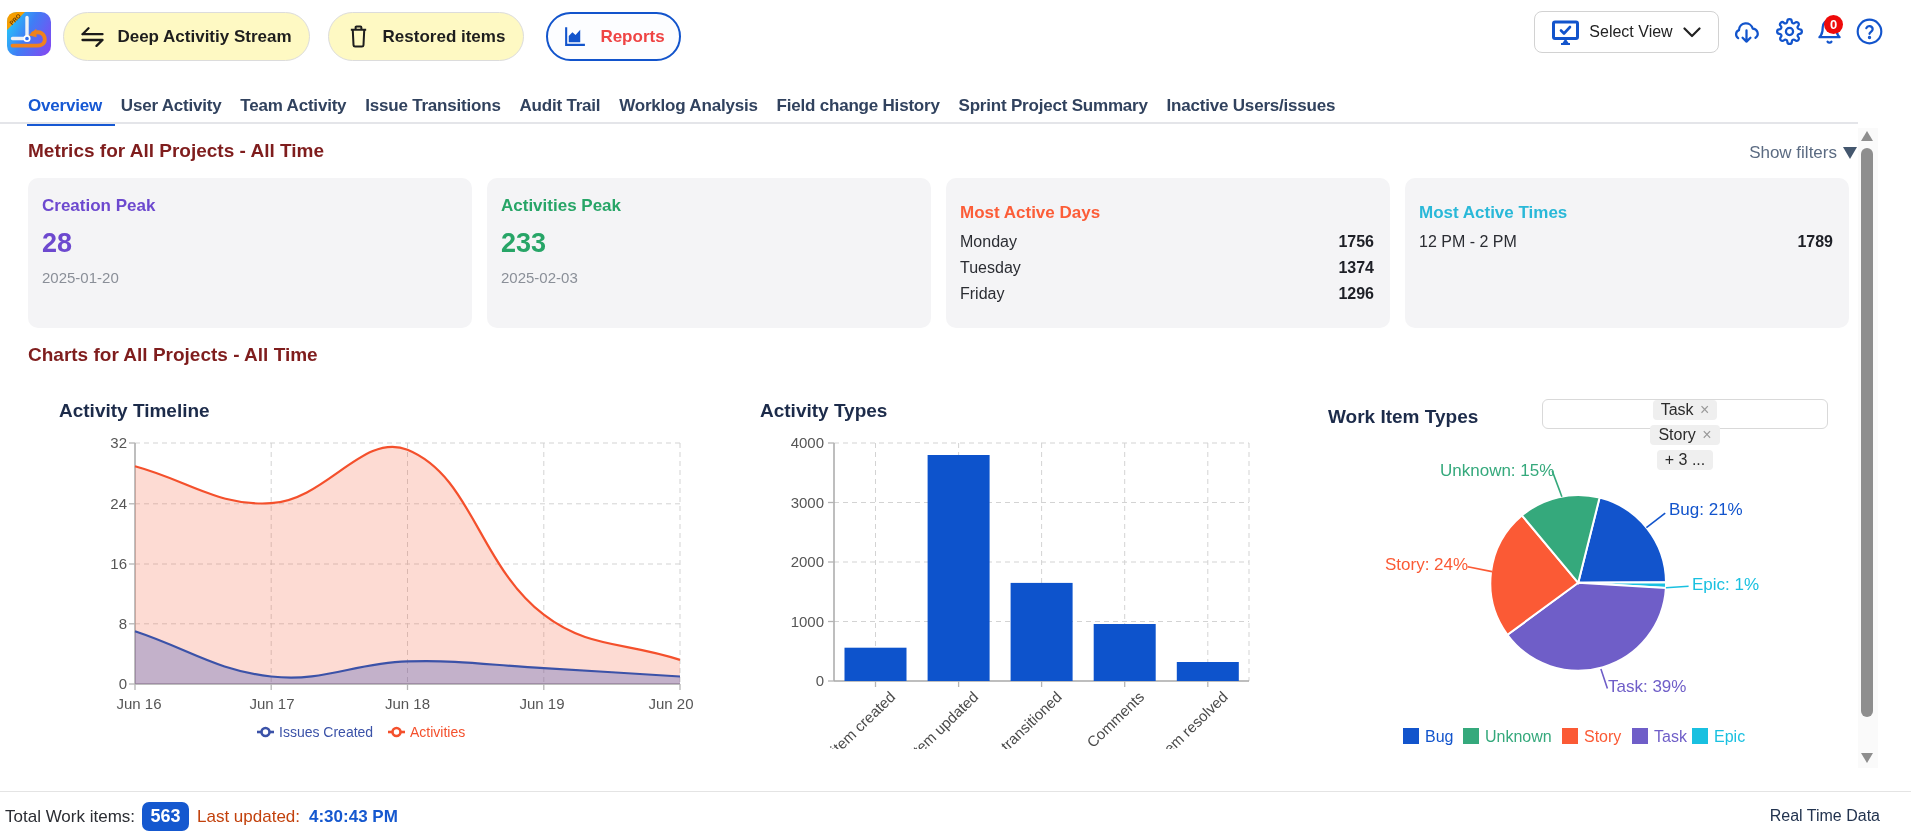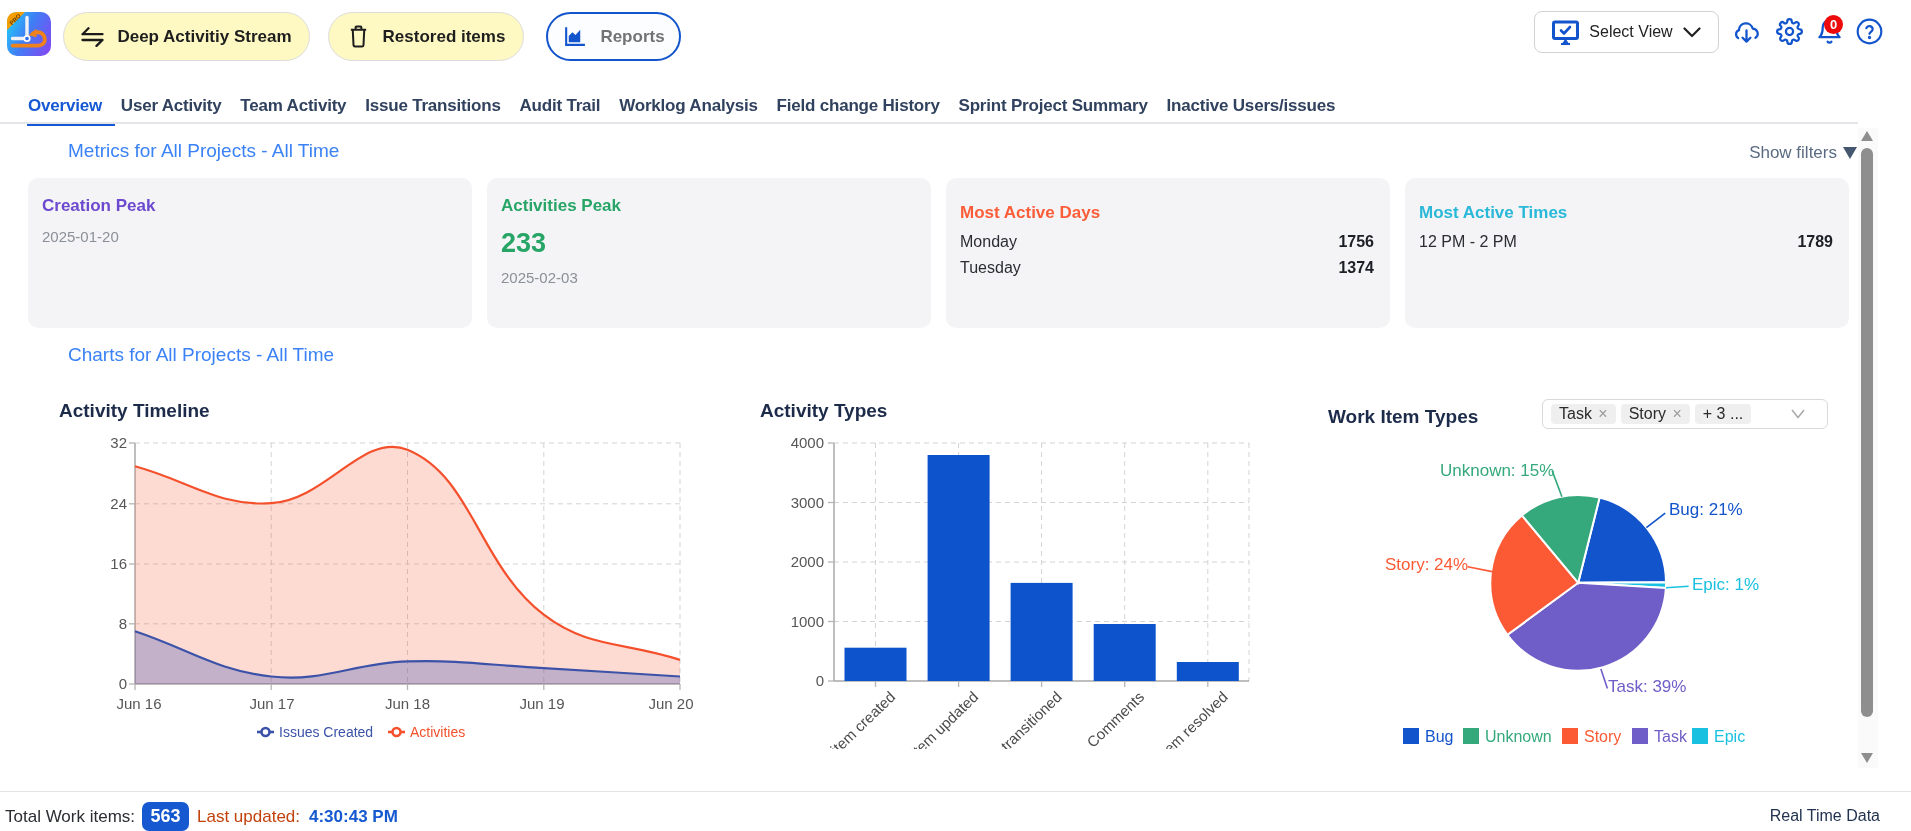--- a/index.html
+++ b/index.html
@@ -4,33 +4,33 @@
 <style>
 * { margin:0; padding:0; box-sizing:border-box; }
 html,body { width:1911px; height:831px; background:#fff; overflow:hidden;
   font-family:"Liberation Sans", sans-serif; }
 .abs { position:absolute; }
 
 .logo { position:absolute; left:7px; top:12px; width:44px; height:44px; }
 .pillbtn { position:absolute; top:12px; height:49px; border-radius:25px;
   background:#fef9c3; border:1px solid #dcdcdc; display:flex; align-items:center;
   justify-content:center; gap:13px; font-size:17px; font-weight:600; color:#1e1e1e; }
-#btn-reports { border:2px solid #1254cc; color:#737373; background:#fcfdff; }
+#btn-reports { border:2px solid #1254cc; color:#ef4444; background:#fcfdff; }
 .selview { position:absolute; left:1534px; top:11px; width:185px; height:42px;
   border:1px solid #d2d2d2; border-radius:8px; background:#fff; display:flex;
   align-items:center; justify-content:center; gap:10px; font-size:16px; color:#222; }
 .hicon { position:absolute; top:18px; width:27px; height:27px; }
 
 .tabs { position:absolute; left:0; top:96px; width:1858px; height:28px;
   border-bottom:2px solid #e4e5e9; display:flex; padding-left:28px; gap:18.8px; }
 .tab { font-size:17px; font-weight:600; letter-spacing:-0.2px; color:#31425e; white-space:nowrap; }
 .tab.active { color:#1658d3; }
 .tabline { position:absolute; left:27px; top:122px; width:88px; height:3.5px; background:#1658d3; }
 
-h2.sec { position:absolute; font-size:19px; font-weight:400; color:#3b82f6;margin-left:40px; }
+h2.sec { position:absolute; font-size:19px; font-weight:700; color:#7f1d1d; }
 .showfilters { position:absolute; top:143px; right:54px; font-size:17px; color:#5b6b82;
   display:flex; align-items:center; gap:6px; }
 .showfilters .tri { width:0; height:0; border-left:7px solid transparent;
   border-right:7px solid transparent; border-top:12px solid #44576e; }
 
 .card { position:absolute; top:178px; height:150px; width:444px;
   background:#f4f4f6; border-radius:10px; padding:18px 16px 18px 14px; }
 .card h3 { font-size:17px; font-weight:700; margin-bottom:12px; }
 .card .big { font-size:27px; font-weight:700; margin-bottom:10px; }
 .card .date { font-size:15px; color:#8a8f98; }
@@ -130,36 +130,41 @@
 </div>
 
 <h2 class="sec" style="left:28px; top:140px;">Metrics for All Projects - All Time</h2>
 <div class="showfilters">
     <span>Show filters</span>
     <span class="tri"></span>
   </div>
 
 <div class="card" style="left:28px;">
   <h3 style="color:#6d49cf;">Creation Peak</h3>
+  <div class="big" style="color:#6d49cf;">28</div>
   <div class="date">2025-01-20</div>
 </div>
 <div class="card" style="left:487px;">
   <h3 style="color:#27a567;">Activities Peak</h3>
   <div class="big" style="color:#27a567;">233</div>
   <div class="date">2025-02-03</div>
 </div>
 <div class="card" style="left:946px; padding-top:25px;">
   <h3 style="color:#fc5d38; margin-bottom:0;">Most Active Days</h3>
   <div class="row">
       <span>Monday</span>
       <b>1756</b>
     </div>
   <div class="row">
       <span>Tuesday</span>
       <b>1374</b>
+    </div>
+  <div class="row">
+      <span>Friday</span>
+      <b>1296</b>
     </div>
 </div>
 <div class="card" style="left:1405px; padding-top:25px;">
   <h3 style="color:#29b8d8; margin-bottom:0;">Most Active Times</h3>
   <div class="row">
       <span>12 PM - 2 PM</span>
       <b>1789</b>
     </div>
 </div>
 
@@ -310,21 +315,21 @@
       <text x="1485" y="742" fill="#35a97c">Unknown</text>
     <rect x="1562" y="728" width="16" height="16" fill="#fb5a35"></rect>
       <text x="1584" y="742" fill="#fb5a35">Story</text>
     <rect x="1632" y="728" width="16" height="16" fill="#6f5ec8"></rect>
       <text x="1654" y="742" fill="#6f5ec8">Task</text>
     <rect x="1692" y="728" width="16" height="16" fill="#19c0e0"></rect>
       <text x="1714" y="742" fill="#19c0e0">Epic</text>
   </g>
 </svg>
 
-<div class="abs" style="left:1542px; top:399px; width:286px; height:30px; border:1px solid #d9d9d9; border-radius:6px; display:flex; align-items:center; padding:0 8px; gap:5px;">
+<div class="abs" style="left:1542px; top:399px; width:286px; height:30px; border:1px solid #d9d9d9; border-radius:6px; display:flex; align-items:center; padding:0 20px; gap:5px;flex-direction:column;">
   <span class="chip">Task <span class="x">×</span></span>
   <span class="chip">Story <span class="x">×</span></span>
   <span class="chip">+ 3 ...</span>
   <svg style="margin-left:auto; margin-right:14px;" width="14" height="10" viewBox="0 0 14 10" fill="none" stroke="#a8a8a8" stroke-width="1.5">
       <path d="M1 1 L7 8.5 L13 1"></path>
     </svg>
 </div>
 <style>
 .chip { background:#efefef; border-radius:4px; font-size:16px; color:#2b2b2b; padding:0 8px; height:20px; line-height:20px; display:inline-block; }
 .chip .x { color:#9a9a9a; margin-left:2px; }

